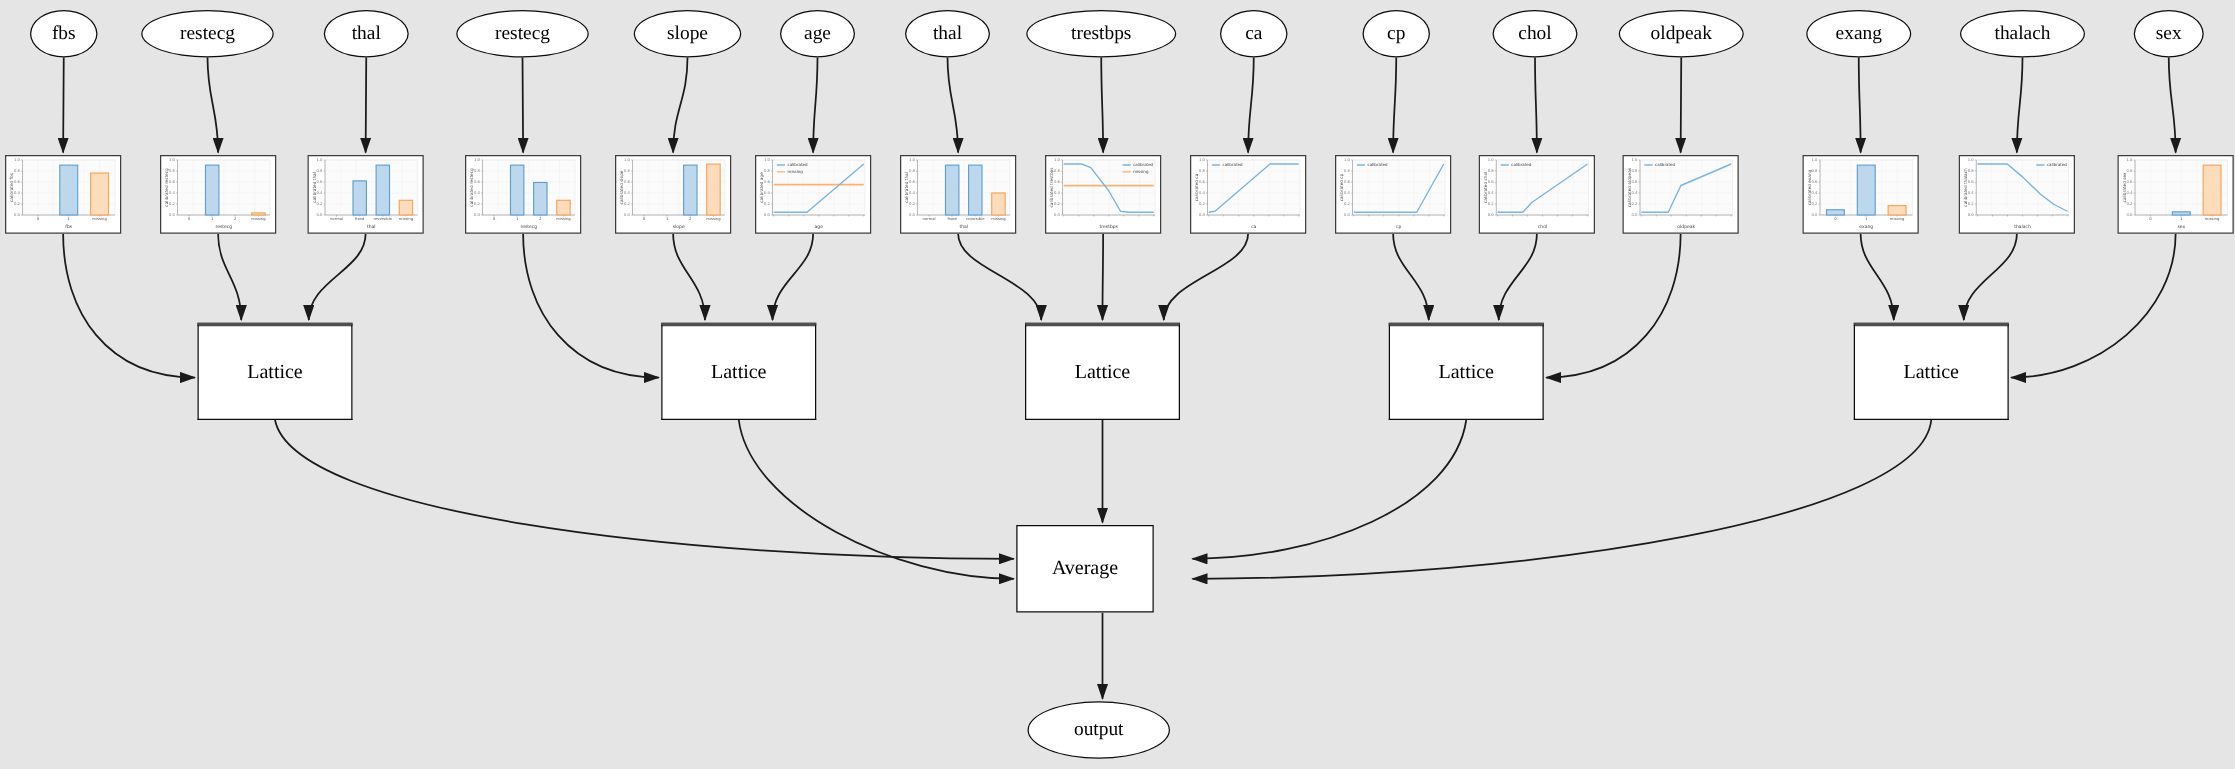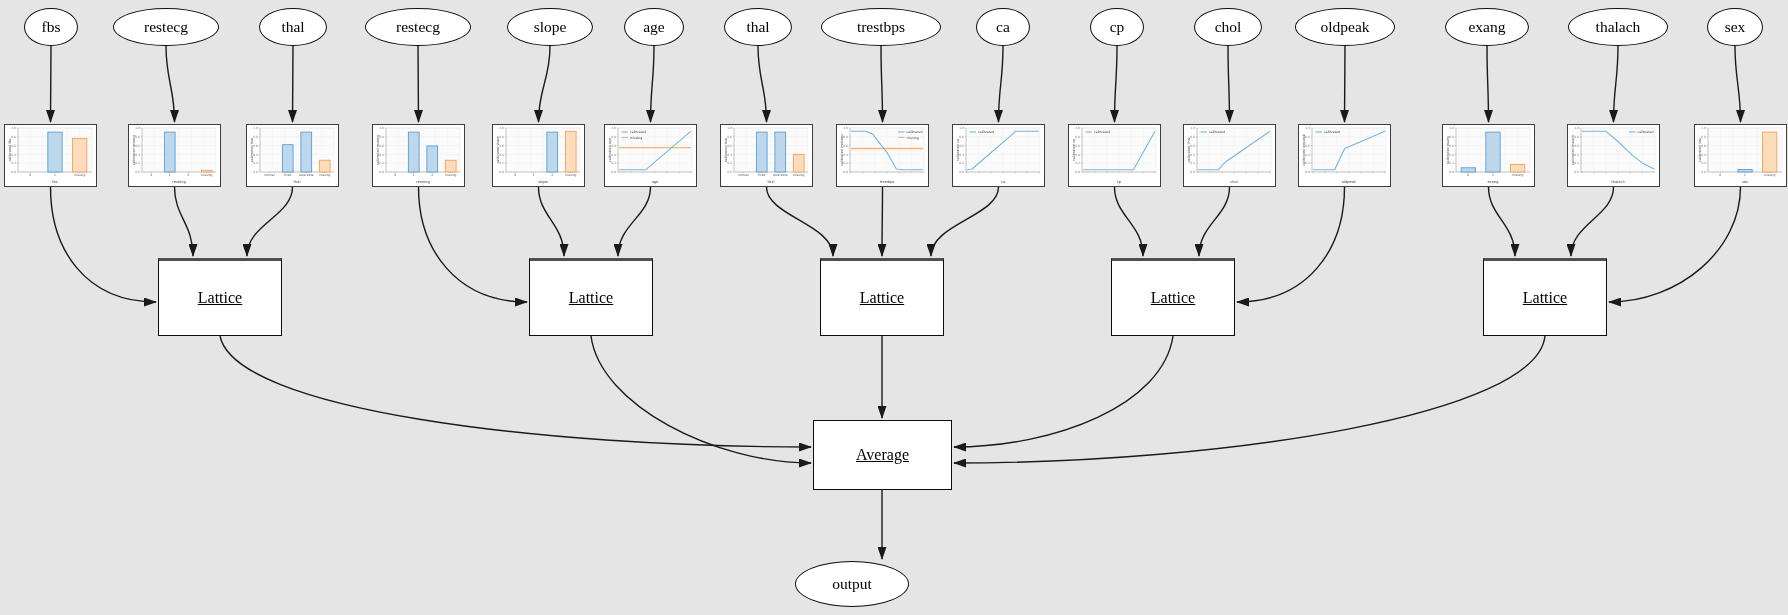--- a/index.html
+++ b/index.html
@@ -9,21 +9,21 @@
   }
   #edge-layer { position:absolute; left:0; top:0; width:1788px; height:615px; }
   .ellipse-node {
     position:absolute; display:flex; align-items:center; justify-content:center;
     background:#fff; border:1.4px solid #0c0c0c; border-radius:50%;
     font-size:15.5px; color:#000; box-sizing:border-box; white-space:nowrap;
   }
   .box-node {
     position:absolute; display:flex; align-items:center; justify-content:center;
     background:#fff; border:1.4px solid #0c0c0c; border-top:3px solid #4f4f4f;
-    font-size:16px; color:#000; box-sizing:border-box;text-decoration:underline;
+    font-size:16px; color:#000; box-sizing:border-box;
   }
   .box-node.plain { border:1.5px solid #0c0c0c; }
   .chart-node {
     position:absolute; background:#fff; border:1.6px solid #3d3d3d;
     box-sizing:border-box;
   }
   .chart-node svg { display:block; }
 </style>
 </head>
 <body>
@@ -760,20 +760,20 @@
       </div>
       <div class="box-node" style="left: 820px; top: 258px; width: 124px; height: 78px;">
         <span>Lattice</span>
       </div>
       <div class="box-node" style="left: 1111px; top: 258px; width: 124px; height: 78px;">
         <span>Lattice</span>
       </div>
       <div class="box-node" style="left: 1483px; top: 258px; width: 124px; height: 78px;">
         <span>Lattice</span>
       </div>
-      <div class="box-node plain" style="left: 813px; top: 420px; width: 139px; height: 70px;">
+      <div class="box-node plain" style="left: 813px; top: 420px; width: 110px; height: 70px;">
         <span>Average</span>
       </div>
-      <div class="ellipse-node" style="left: 795px; top: 561px; width: 114px; height: 46px;">
+      <div class="ellipse-node" style="left: 822px; top: 561px; width: 114px; height: 46px;">
         <span>output</span>
       </div>
     </div>
 </div>
 
 </body></html>

